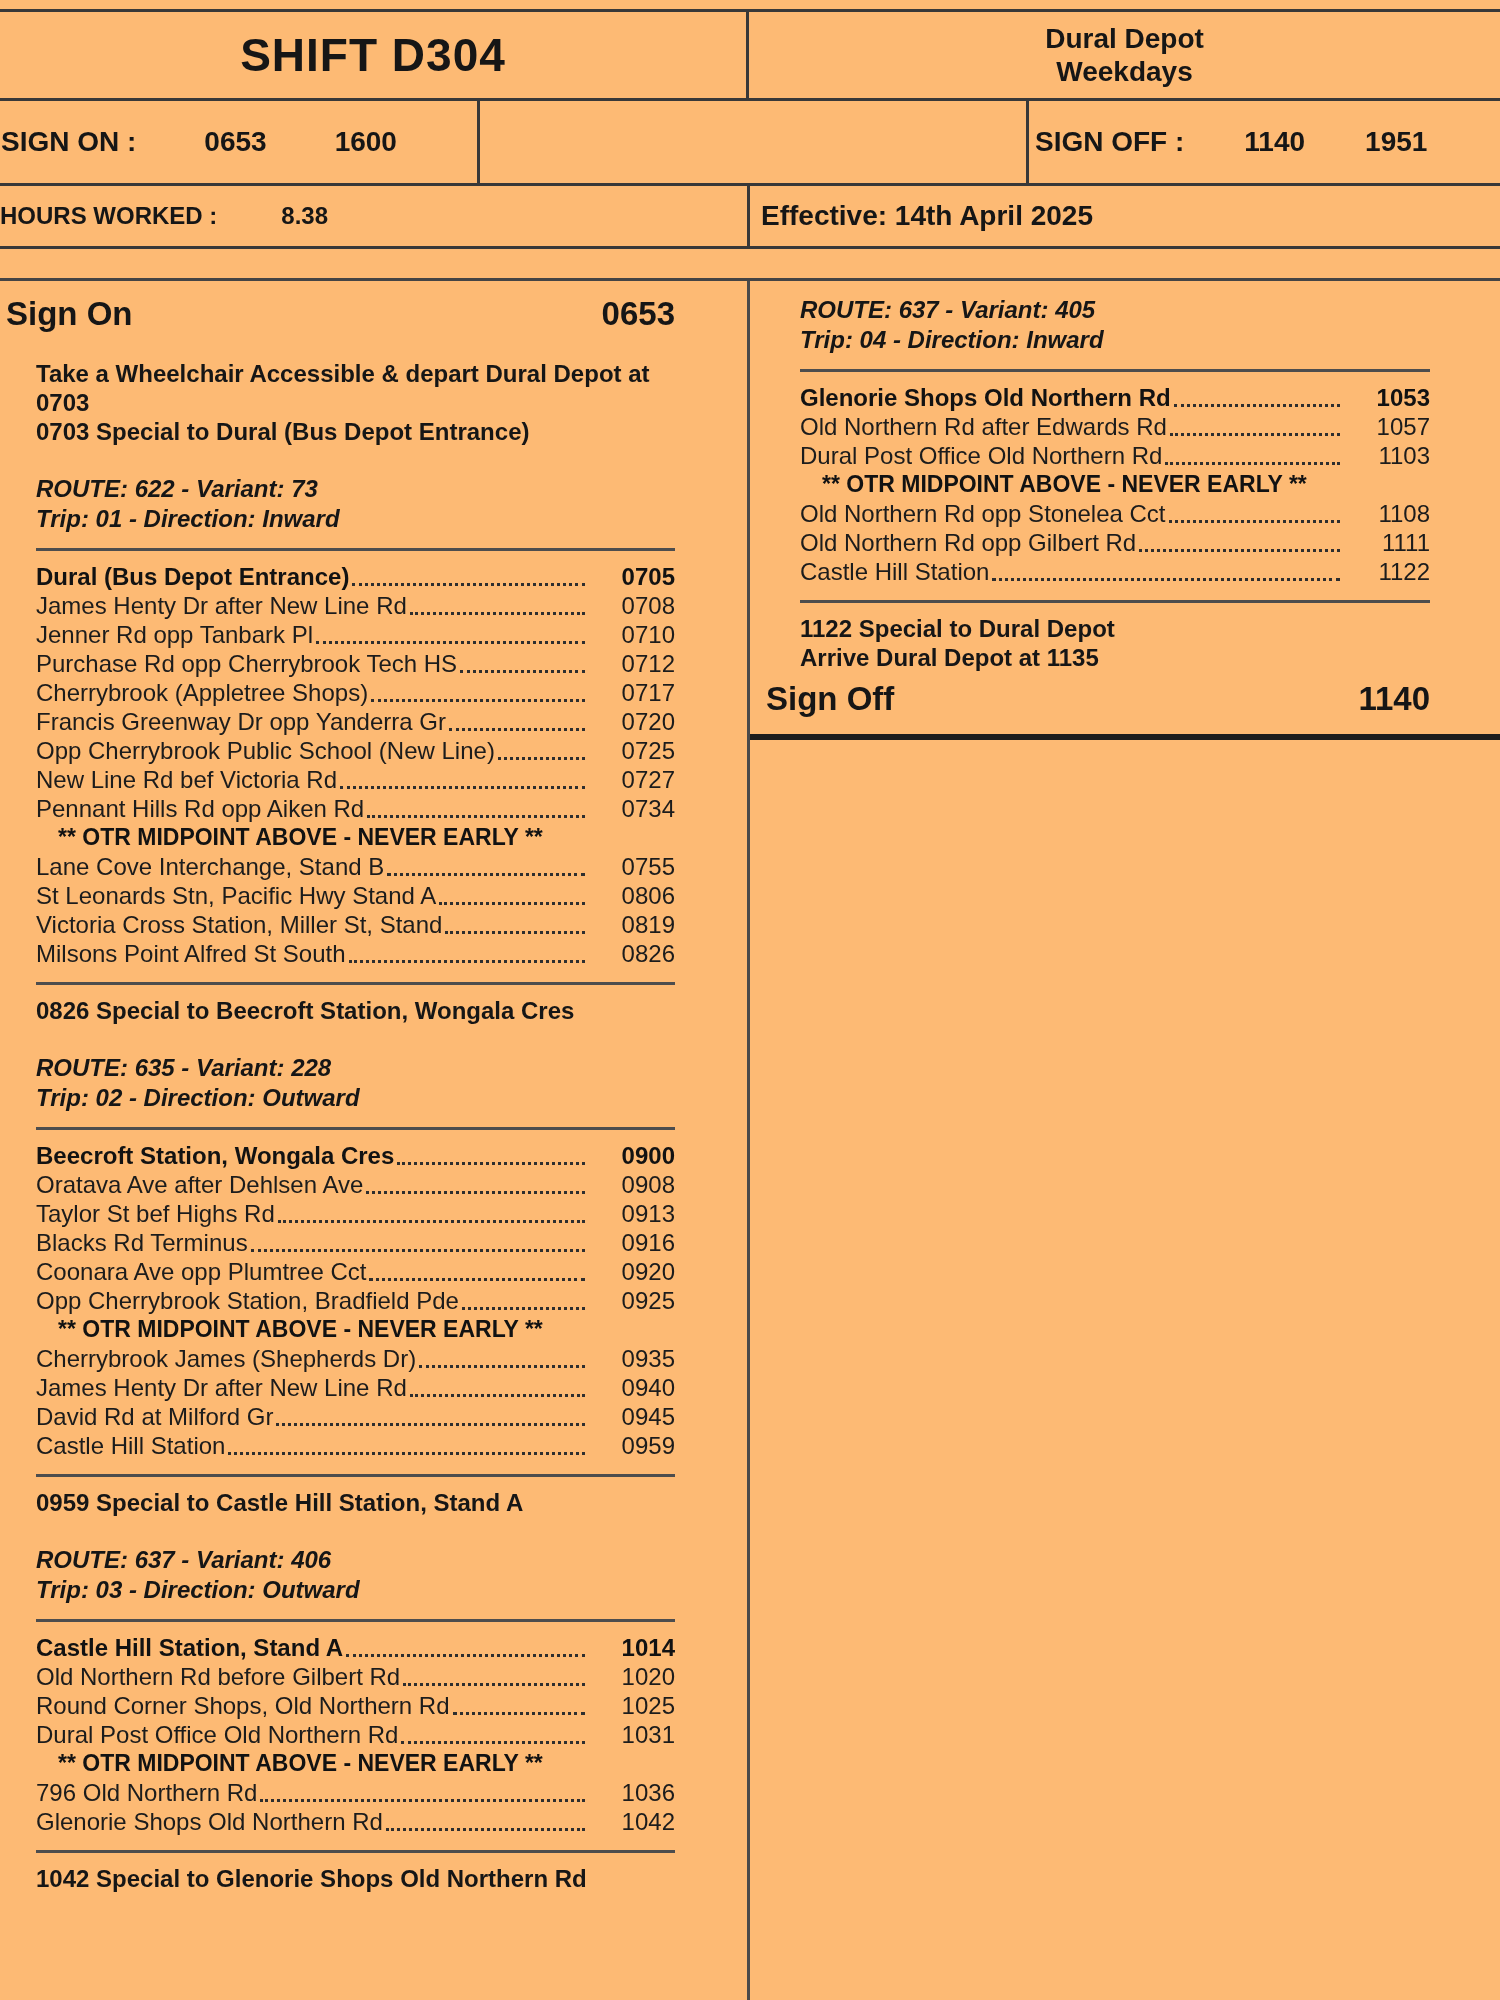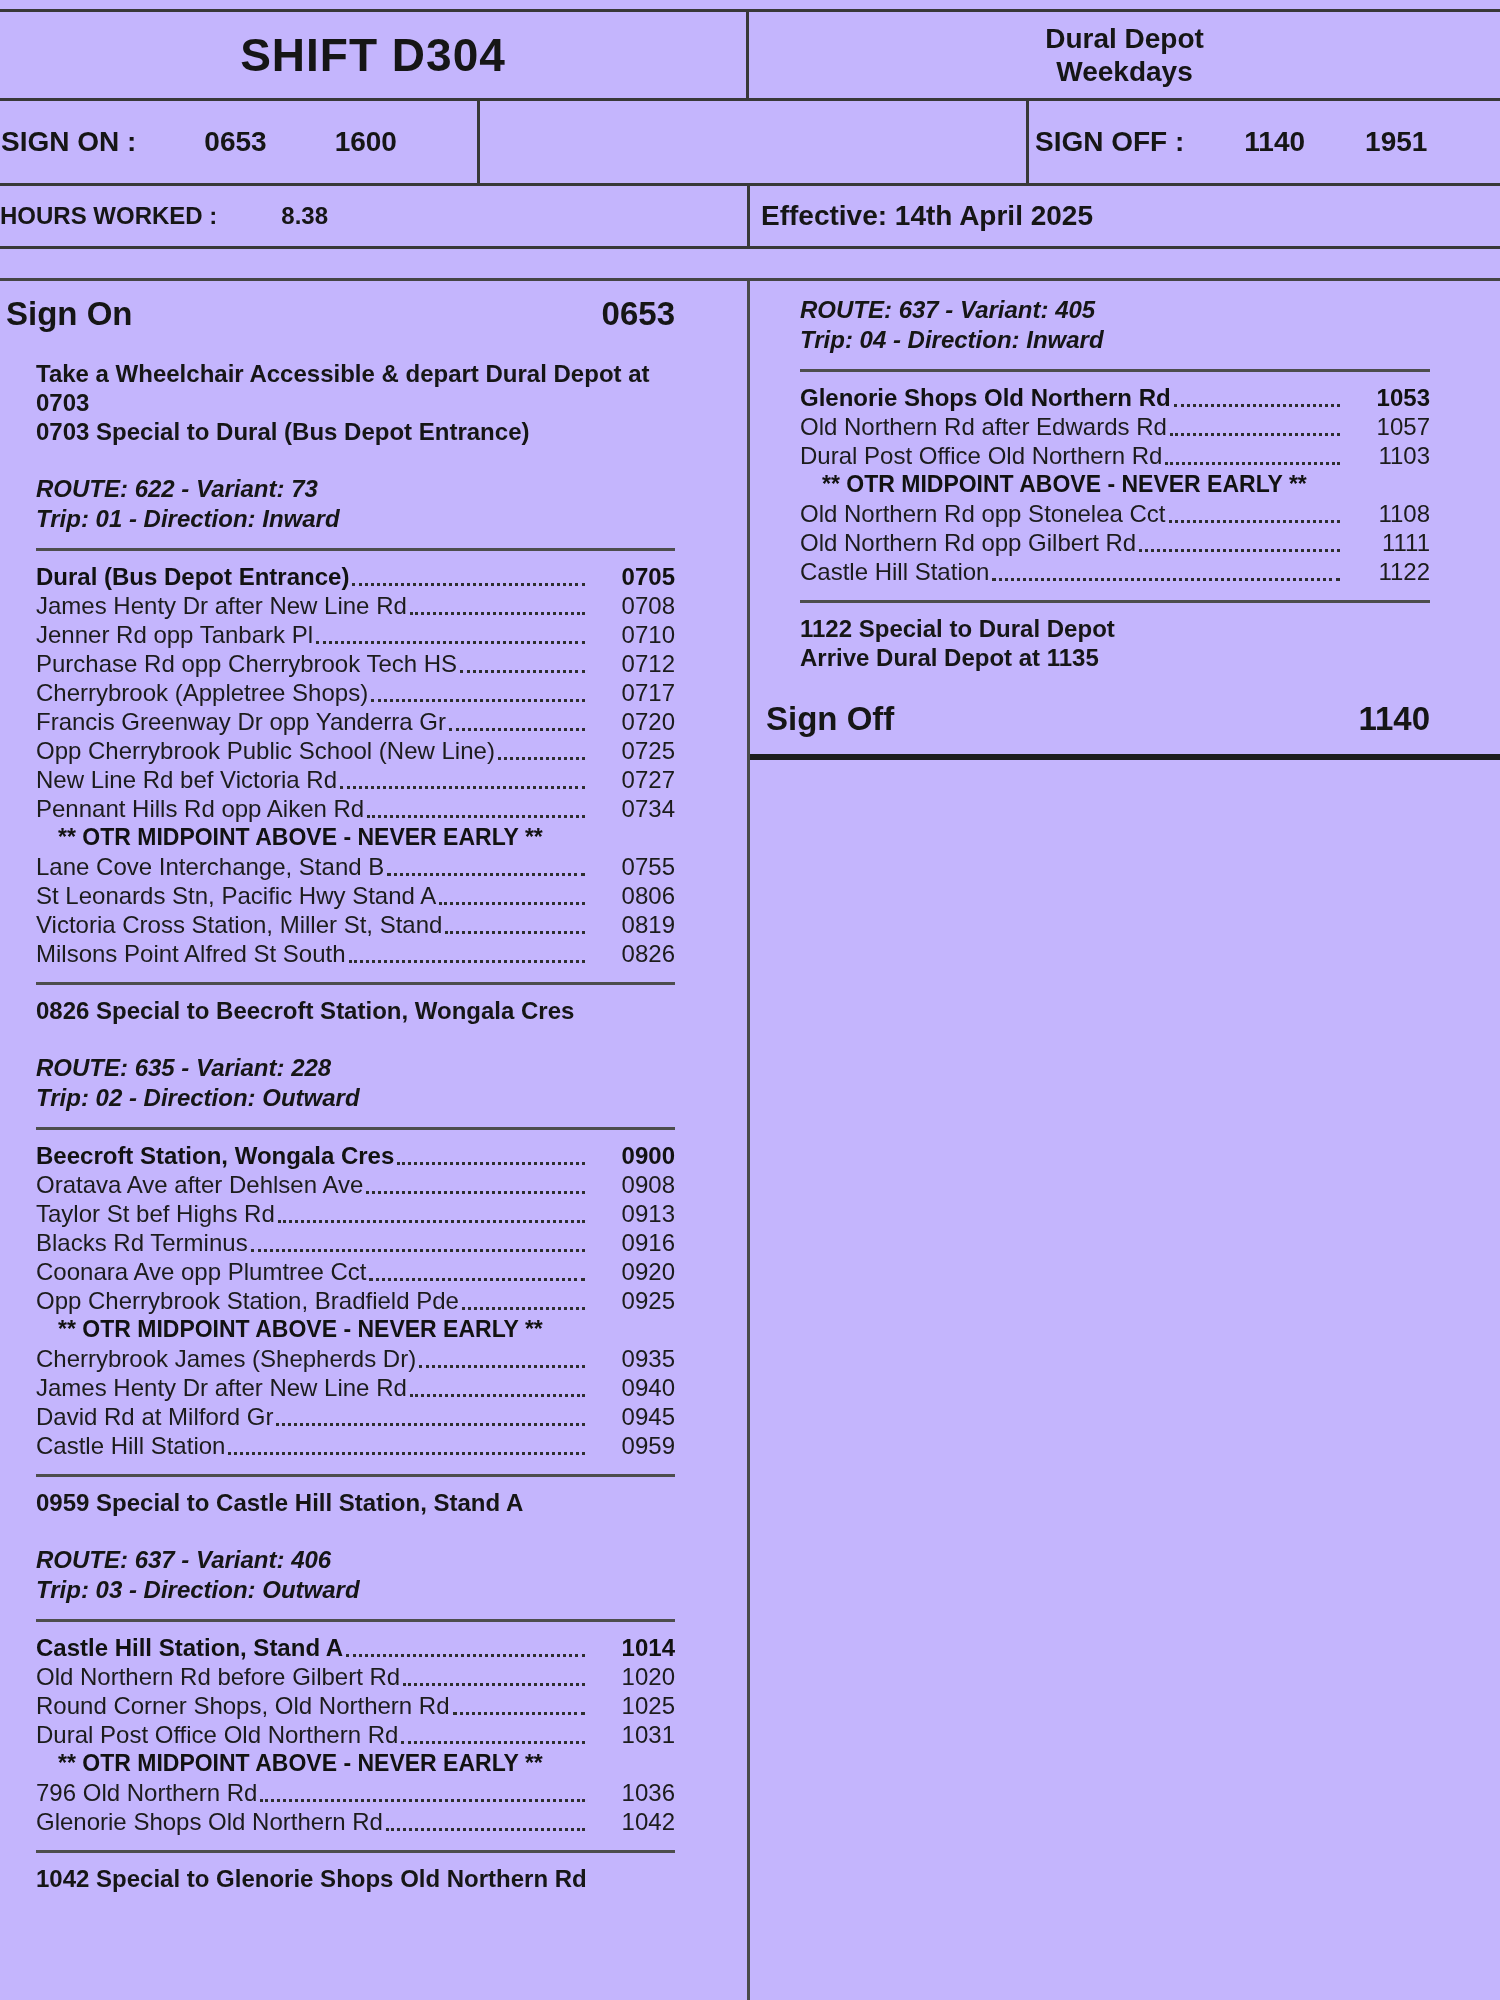--- a/index.html
+++ b/index.html
@@ -1,20 +1,20 @@
 <!DOCTYPE html>
 <html><head>
 <meta charset="utf-8">
 <style>
   html, body { margin: 0; padding: 0; background: #ffffff; }
   .page {
     position: relative;
     width: 1500px;
     height: 2000px;
-    background: #c4b5fd;
+    background: #fdba74;
     overflow: hidden;
     font-family: "Liberation Sans", sans-serif;
     color: #161616;
   }
   
   .hline { position: absolute; left: 0; width: 1500px; height: 3px; background: #383838; }
   .hline.l-top      { top: 9px; }
   .hline.l-row1-bot { top: 98px; }
   .hline.l-row2-bot { top: 183px; }
   .hline.l-row3-bot { top: 246px; }
@@ -39,21 +39,21 @@
   .hours-label, .hours-value { font-size: 24px; font-weight: bold; }
   .cell-effective { left: 749px; top: 186px; width: 751px; height: 60px; padding-left: 12px; }
 
   
   .col { position: absolute; top: 281px; box-sizing: border-box; }
   .col-left  { left: 0;     width: 747px; padding: 14px 72px 0 6px; }
   .col-right { left: 750px; width: 750px; padding: 14px 70px 0 16px; border-radius: 9px; }
 
   .section-head { display: flex; justify-content: space-between; align-items: baseline;
                   font-size: 33px; font-weight: bold; line-height: 38px; }
-  .section-head.mt { margin-top: 28px; }
+  .section-head.mt { margin-top: 8px; }
   .indent { margin-left: 30px; }
   .col-right .indent { margin-left: 34px; }
 
   .notes { margin-top: 26px; }
   .notes.after-trip { margin-top: 2px; }
   .note { font-size: 24px; font-weight: bold; line-height: 29px; }
 
   .trip { margin-top: 28px; }
   .trip:first-child { margin-top: 0; }
   .route-line { font-size: 24px; font-weight: bold; font-style: italic; line-height: 30px; }

